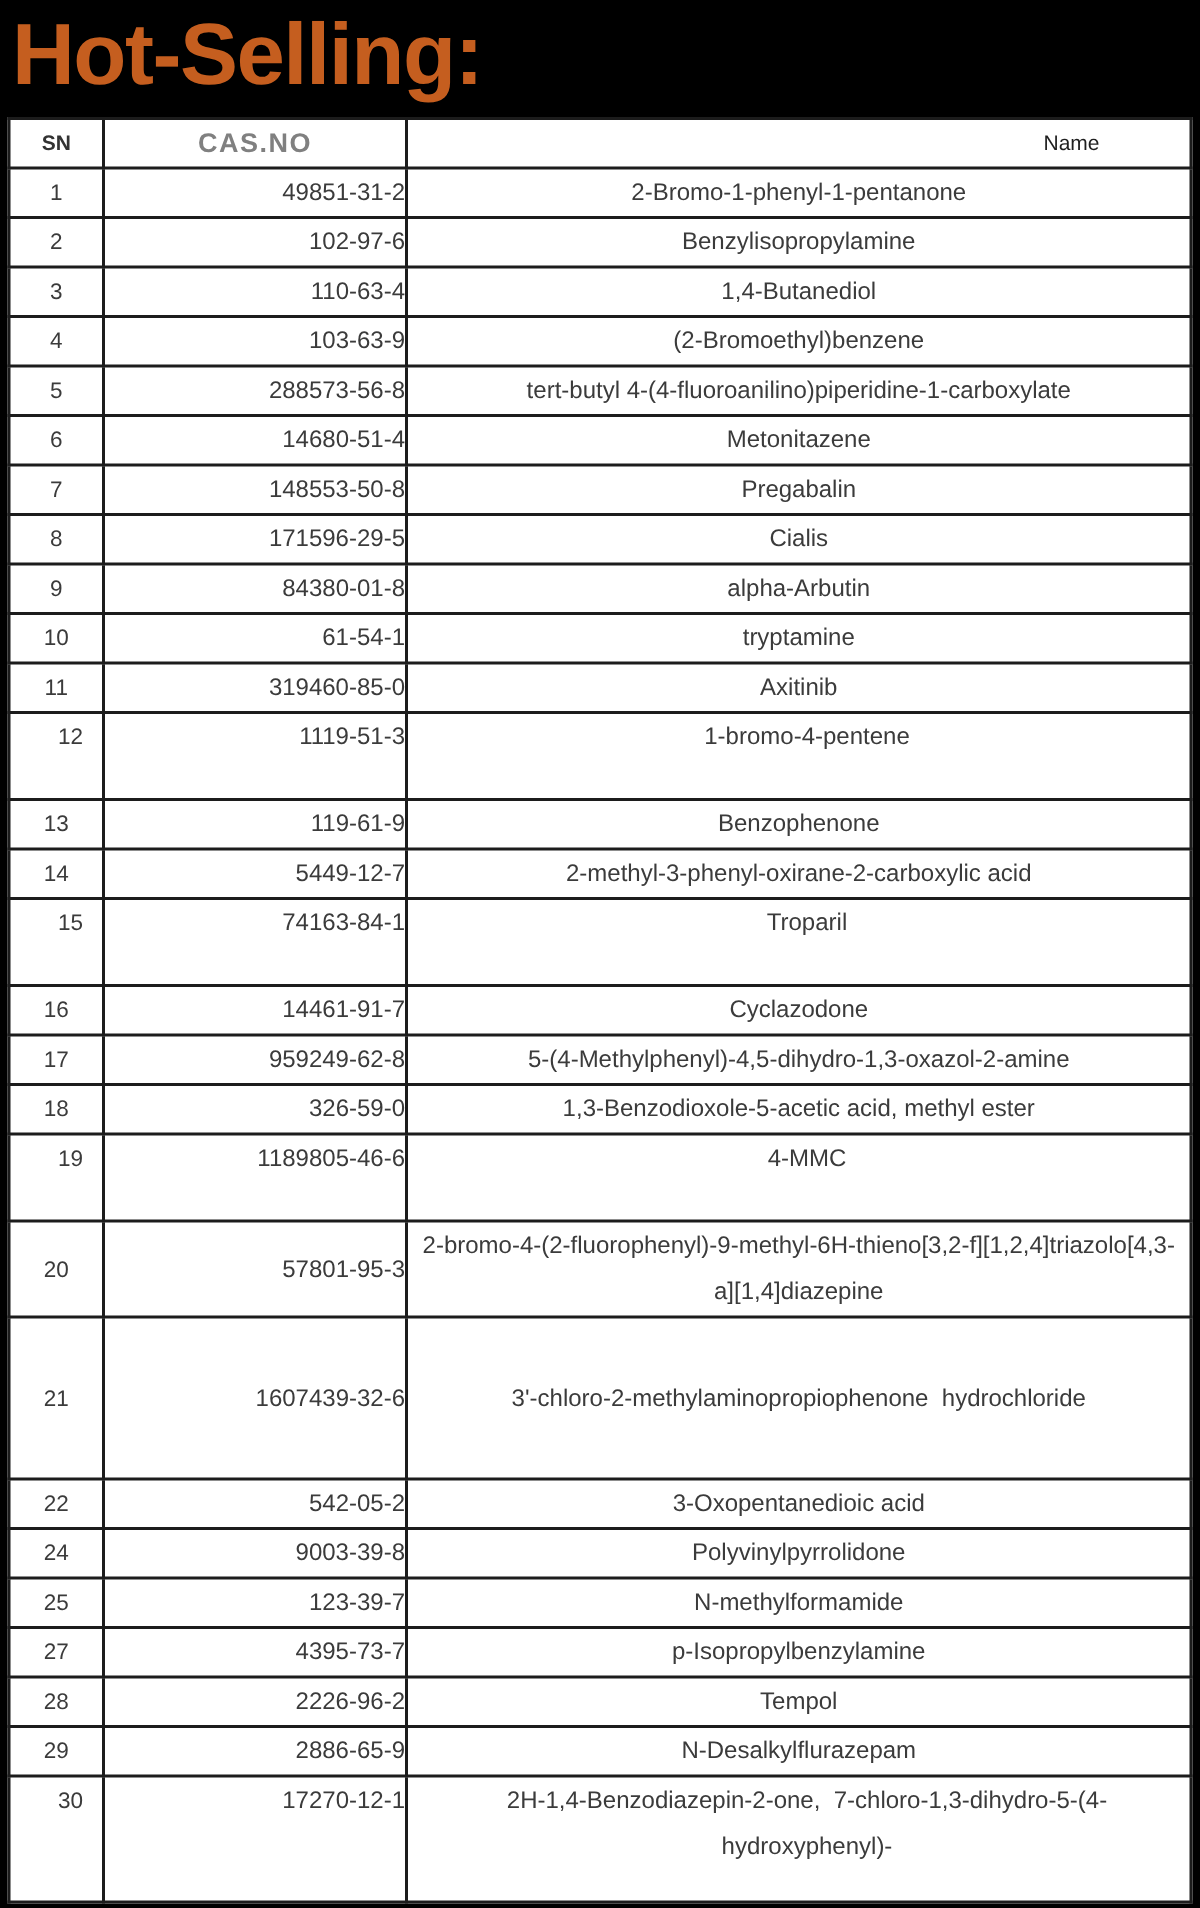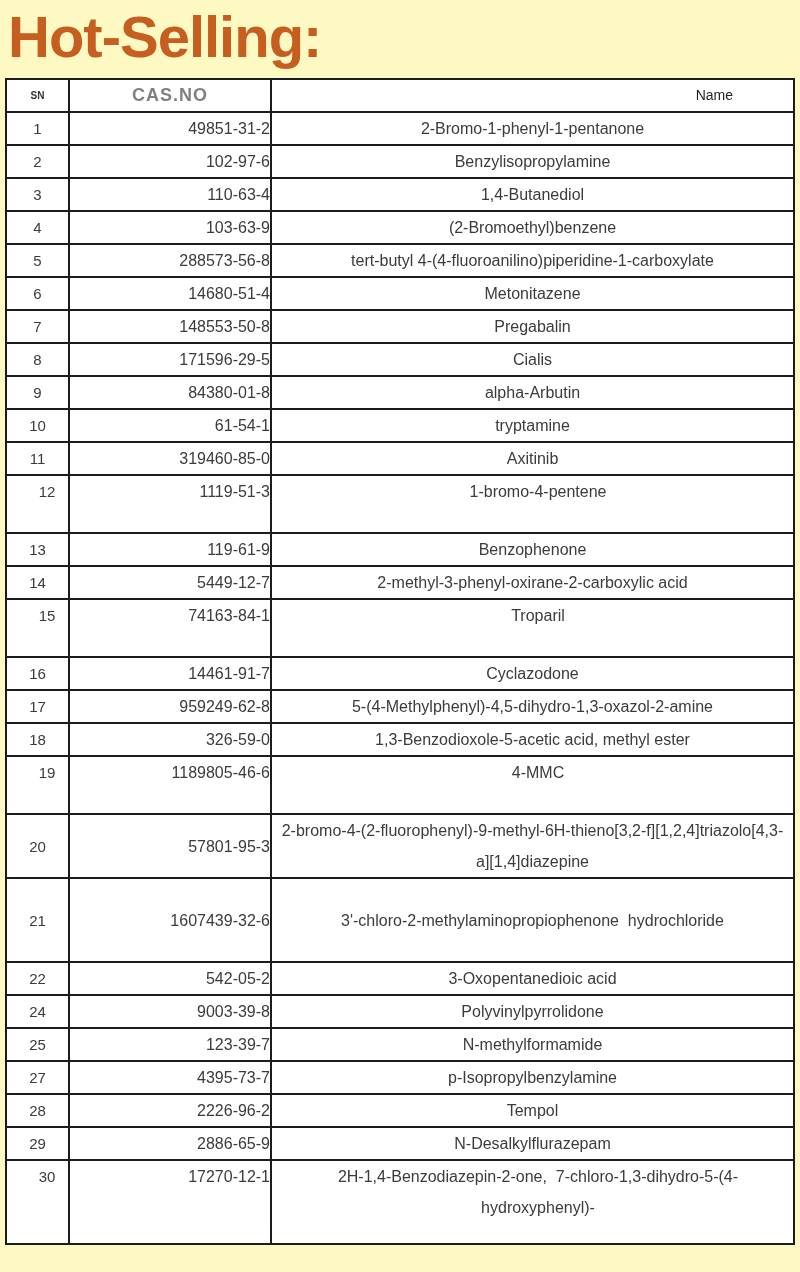--- a/index.html
+++ b/index.html
@@ -2,21 +2,21 @@
 <html><head>
 <meta charset="utf-8">
 <style>
   * { margin: 0; padding: 0; box-sizing: border-box; }
   html, body { background: #ffffff; }
   body {
     width: 800px; height: 1272px;
     font-family: "Liberation Sans", sans-serif;
     overflow: hidden;
   }
-  .page { width: 800px; height: 1272px; background: #fef9c3; }
+  .page { width: 800px; height: 1272px; background: #000000; }
 
   .title {
     color: #c55e1f;
     font-size: 58px;
     font-weight: 700;
     letter-spacing: -1px;
     line-height: 74px;
     padding-left: 8px;
   }
 
@@ -32,33 +32,33 @@
   col.c-name { width: 523px; }
 
   th, td {
     border: 2px solid #1c1c1c;
     text-align: center;
     color: #3b3b3b;
     line-height: 31px;
     overflow: hidden;
   }
   thead tr { height: 33px; }
-  .th-sn   { font-size: 10px; font-weight: 700; color: #333333; }
+  .th-sn   { font-size: 14px; font-weight: 700; color: #333333; }
   .th-cas  { font-size: 18px; font-weight: 700; color: #808080; letter-spacing: 1px; }
   .th-name { font-size: 14px; font-weight: 400; color: #1f1f1f;
              text-align: right; padding-right: 60px; }
 
   td { font-size: 16px; }
   .td-sn   { font-size: 15px; }
   .td-cas  { font-size: 16px; text-align: right; }
   .td-name { white-space: pre-wrap; padding: 0 8px; }
 
   tr.size-single { height: 31px; }
   tr.size-double { height: 58px; }
-  tr.size-triple { height: 84px; padding-left: 32px; }
+  tr.size-triple { height: 108px; padding-left: 32px; }
   tr.size-xl     { height: 84px; }
   tr.va-top td    { vertical-align: top; padding-left: 19px; }
   tr.va-middle td { vertical-align: middle; }
 </style>
 </head>
 <body>
 
 <div class="page">
 
   <h1 class="title">Hot-Selling:</h1>

